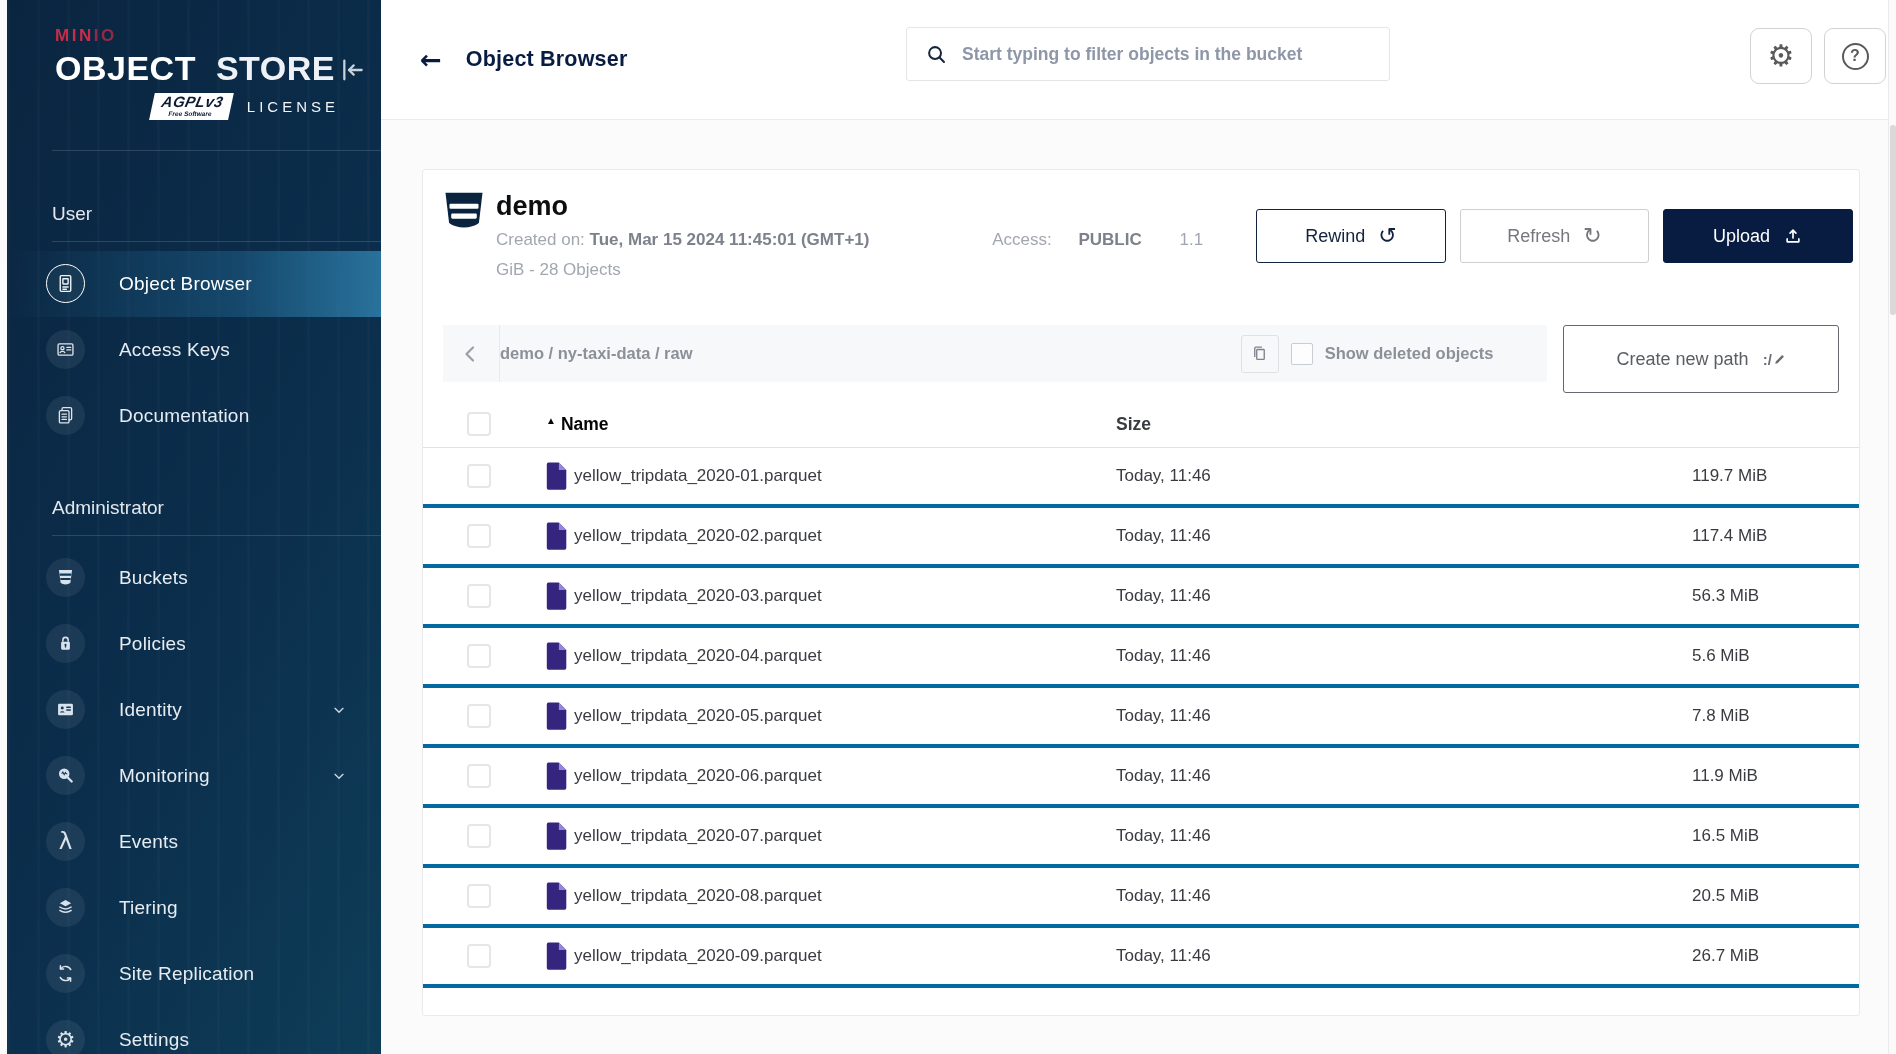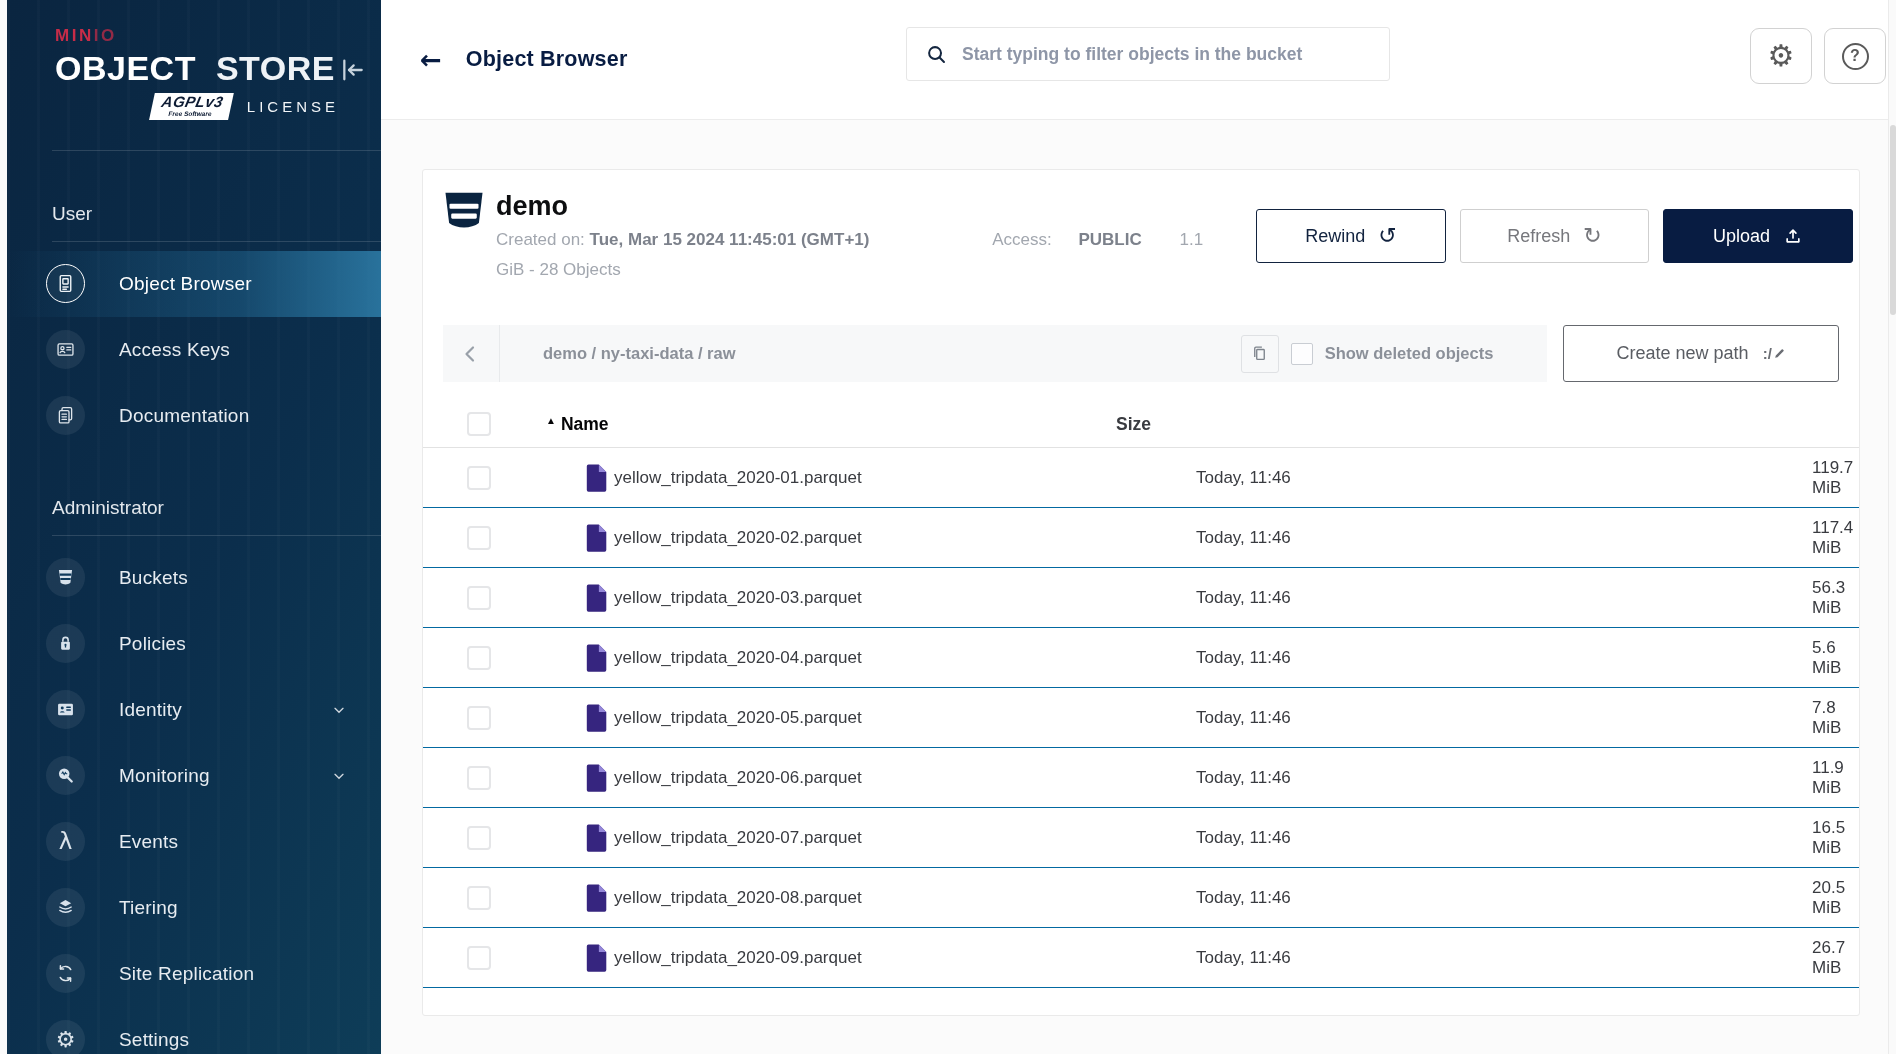--- a/index.html
+++ b/index.html
@@ -92,40 +92,40 @@
   .btn-rewind { width:190px; border:1px solid #12233f; color:#12233f; }
   .btn-refresh { width:189px; border:1px solid #cfcfcf; color:#76777c; }
   .btn-upload { width:190px; border:1px solid #081C42; background:#081C42; color:#fff; }
   .u-ico { font-size:22px; line-height:1; font-family:"DejaVu Sans",sans-serif; }
 
   
   .path-row { display:flex; margin:20px 20px 0 20px; height:57px; }
   .path-bar { width:1114px; background:#f7f8f9; display:flex; align-items:center; }
   .back-cell { width:57px; height:100%; border-right:1px solid #e8eaec;
     display:flex; align-items:center; justify-content:center; cursor:pointer; background:transparent; border-top:none; border-bottom:none; border-left:none; }
-  .crumbs { margin-left:43px; font-size:16.5px; font-weight:700; color:#8b9099; cursor:pointer; }
+  .crumbs { font-size:16.5px; font-weight:700; color:#8b9099; cursor:pointer; }
   .copy-btn { margin-left:auto; width:38px; height:38px; border:1px solid #dfe1e4; border-radius:3px;
     background:#fff0; display:flex; align-items:center; justify-content:center; cursor:pointer; margin-right:12px; }
   .checkbox { width:22px; height:22px; border:1.5px solid #c9cdd3; border-radius:2px;
     background:#fdfdfe; cursor:pointer; flex:none; }
   .deleted-label { margin:0 54px 0 12px; font-size:16.5px; font-weight:700; color:#8b9099; }
-  .btn-create-path { margin-left:16px; width:278px; height:57px; border:1px solid #65686e;
+  .btn-create-path { margin-left:16px; width:278px; height:68px; border:1px solid #65686e;
     border-radius:3px; background:#fff; color:#5a5d63; font-size:18px;
     display:flex; align-items:center; justify-content:center; gap:14px; cursor:pointer; }
   .cp-ico { font-weight:700; color:#6a6d73; font-size:15px; display:flex; align-items:center; gap:1px; }
 
   
   .table { margin-top:19px; }
   .thead, .trow { display:grid; grid-template-columns:108px 585px 576px auto; align-items:center; }
   .thead { height:47px; border-bottom:1px solid #e2e2e2; font-weight:700; font-size:17.5px; color:#050507; }
   .c-check { padding-left:44px; display:flex; align-items:center; }
   .row-checkbox { width:24px; height:24px; border:2px solid #e5e6e8; border-radius:4px; background:#fff; cursor:pointer; }
   .c-name { padding-left:15px; display:flex; align-items:center; }
   .sort-arrow { font-size:10px; margin-right:5px; transform:translateY(-4px); display:inline-block; }
-  .trow { height:60px; border-bottom:1px solid #0369a1; font-size:17px; color:#393b40;gap:40px; }
+  .trow { height:60px; border-bottom:4px solid #0369a1; font-size:17px; color:#393b40; }
   .fname { margin-left:7px; cursor:pointer; }
   .c-mod, .c-size { color:#393b40; }
 
   
   .scrollbar { position:fixed; right:0; top:0; width:8px; height:100%;
     background:#fafafa; border-left:1px solid #ebebeb; z-index:9; }
   .scroll-thumb { position:absolute; top:125px; left:1px; width:6px; height:190px;
     background:#d9d9d9; border-radius:3px; }
   svg { display:block; }
 </style>

